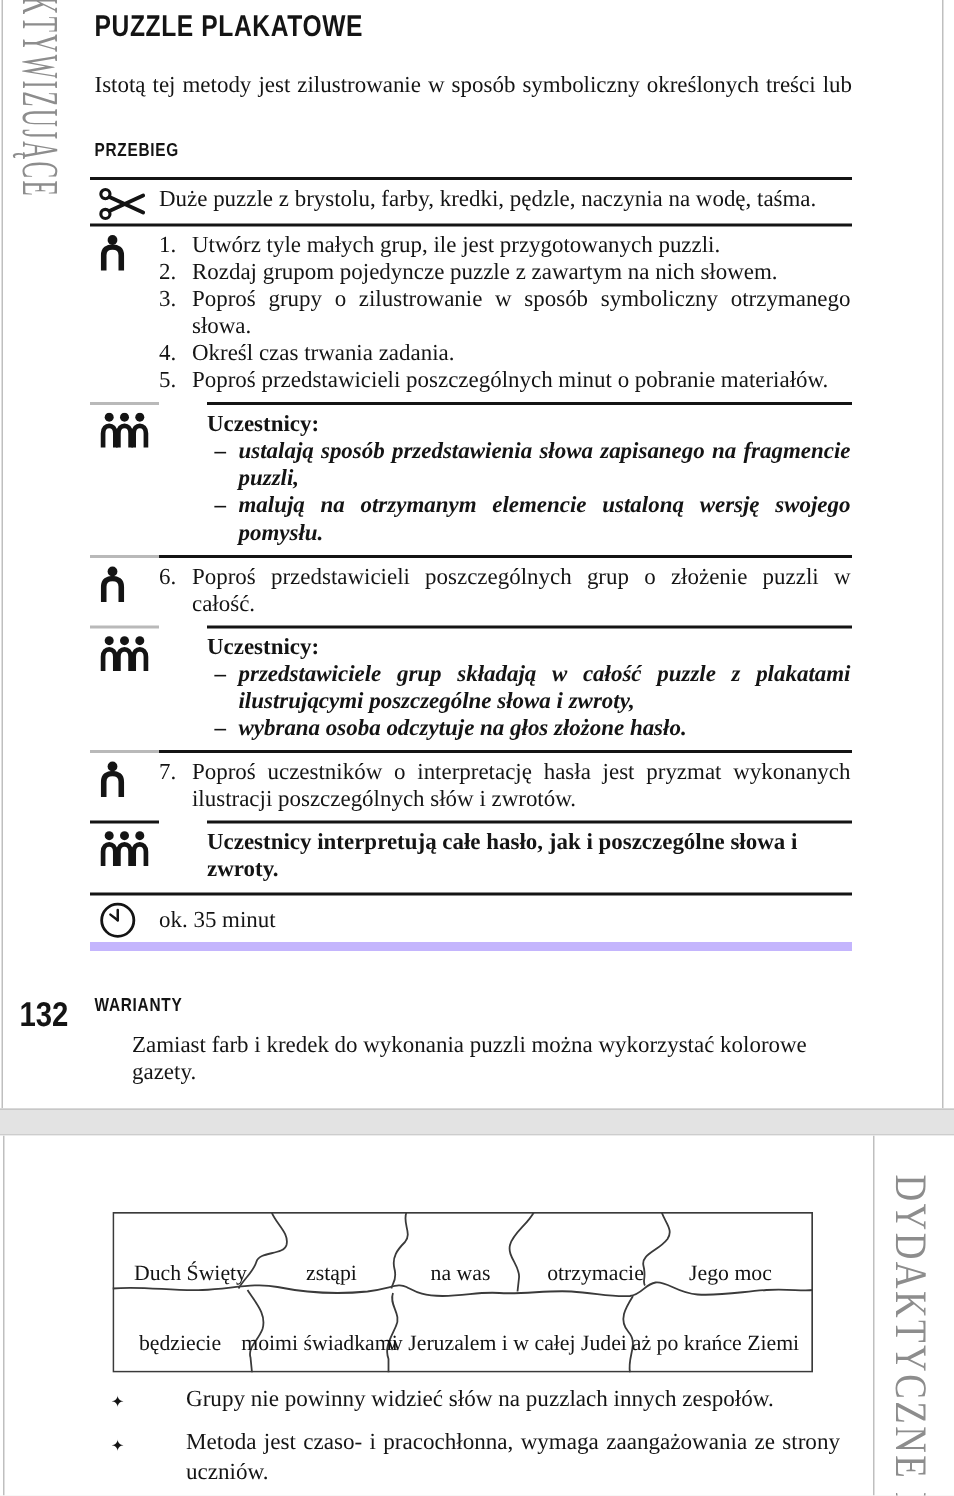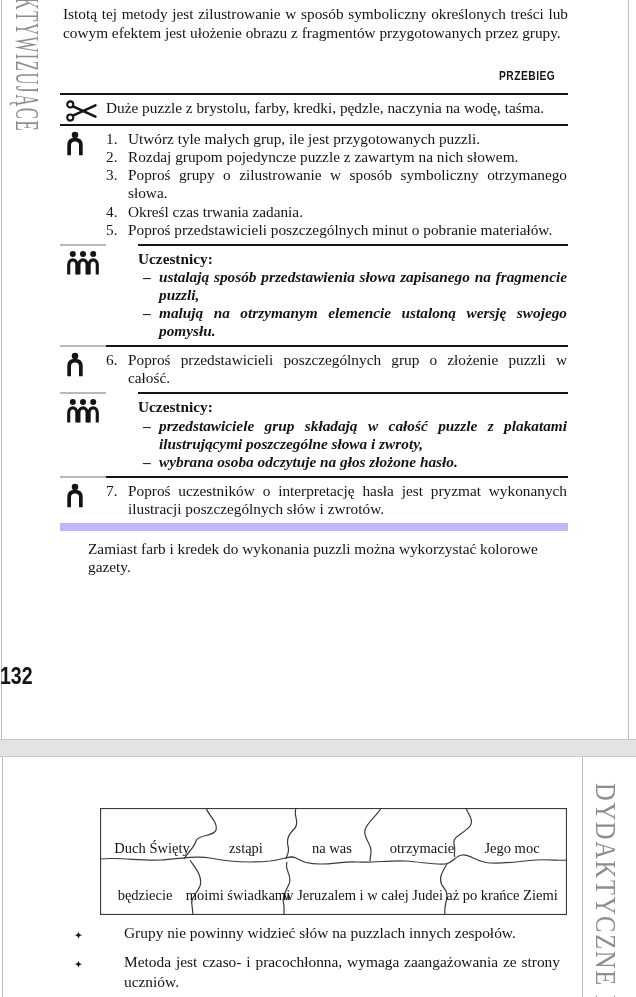--- a/index.html
+++ b/index.html
@@ -25,30 +25,30 @@
   .banner2 { top:26px; left:589px; font-size:30px; letter-spacing:2px; transform:scale(1.0,0.82); }
 
   .content { margin-left:63px; width:505px; }
 
   .h-cond {
     display:inline-block; font-family:"Liberation Sans", sans-serif; font-weight:bold;
     transform:scaleX(0.82); transform-origin:0 50%; white-space:nowrap;
   }
   .title-row { padding-top:7px; }
   .title-row .h-cond { font-size:20px; letter-spacing:0.5px; }
-  .sect { margin-top:24px;text-align:right; }
+  .sect { margin-top:24px; }
   .sect .h-cond { font-size:12.5px; letter-spacing:0.6px; }
 
-  .intro { margin-top:5px; font-size:15.3px; line-height:18.6px; }
+  .intro { margin-top:18px; font-size:15.3px; line-height:18.6px; }
   .jline { text-align:justify; text-align-last:justify; }
   .jlast { text-align-last:left; }
 
   .ptable {
     margin-left:-3px; margin-top:9px; width:508px;
-    border-top:2px solid #141414; border-bottom:8px solid #c4b5fd;
+    border-top:2px solid #141414; border-bottom:6px solid #c4b5fd;
     font-size:15.3px;
   }
   .trow { display:flex; }
   .ptable .trow:not(:first-child) > div { border-top:2px solid #141414; }
   .ptable .trow.gsep > .icell { border-top-color:#b9b9b9; }
   .icell { width:46px; flex:none; padding:5px 0 2px 6px; box-sizing:border-box; }
   .tcell { flex:1; line-height:18.1px; text-align:justify; padding:4px 1px 5px 0; }
   .trow.single .tcell { text-align:left; }
   .bold-row .tcell { font-weight:bold;margin-left:32px; }
   .numitem { display:flex; }
@@ -57,45 +57,45 @@
   .dashitem { display:flex; padding-left:5px; }
   .dash { width:16px; flex:none; }
   .dtext { flex:1; text-align:justify;font-style:italic; }
   .r-time .tcell { padding-top:8px; }
   .r-time .icell { padding-top:4px; }
 
   .warianty-text { margin-top:9px; padding-left:25px; font-size:15.3px; }
   .star { width:14px; flex:none; font-family:"DejaVu Sans", sans-serif; font-size:10.5px; padding-top:2px; }
   .sitext { flex:1; text-align:justify;margin-left:36px; }
 
-  .page-number { position:absolute; left:0; top:663px; }
+  .page-number { position:absolute; left:13px; top:663px; }
   .page-number .h-cond { font-size:23px; transform:scaleX(0.85); }
 
-  .puzzle-wrap { position:absolute; left:100px; top:51px; }
+  .puzzle-wrap { position:absolute; left:75px; top:51px; }
   .puzzle-wrap svg { display:block; }
   .pz-label { font-family:"Liberation Serif", serif; font-size:14.5px; fill:#141414; }
 
   .notes { position:absolute; left:74px; top:166px; width:486px; font-size:15.4px; }
   .note { display:flex; margin-bottom:7px; line-height:20px; }
 
   .icon-svg { display:block; }
 </style>
 </head>
 <body>
 
 <div class="page page1">
   <div class="edge p1-edge-l"></div>
   <div class="edge p1-edge-r"></div>
   <div class="banner banner1">AKTYWIZUJĄCE</div>
 
   <div class="content">
+    <div class="title-row"><span class="h-cond">PUZZLE PLAKATOWE</span></div>
 
     <div class="intro">
       <div class="jline">Istotą tej metody jest zilustrowanie w sposób symboliczny określonych treści lub</div>
-      <div class="jline jlast">cowym efektem jest ułożenie obrazu z fragmentów przygotowanych przez grupy.</div>
     </div>
 
     <div class="sect"><span class="h-cond">PRZEBIEG</span></div>
 
     <div class="ptable">
 
       <div class="trow single">
         <div class="icell">
           <svg class="icon-svg" width="32" height="22" viewBox="0 0 26 18">
             <circle cx="3.4" cy="3.6" r="2.5" fill="none" stroke="#141414" stroke-width="1.7"></circle>
@@ -209,24 +209,48 @@
           </svg>
         </div>
         <div class="tcell">
           <div class="numitem">
               <span class="num">7.</span>
               <span class="ntext">Poproś uczestników o interpretację hasła jest pryzmat wykonanych ilustracji poszczególnych słów i zwrotów.</span>
             </div>
         </div>
       </div>
 
-
+      <div class="trow bold-row single">
+        <div class="icell">
+          <svg class="icon-svg" width="34" height="24" viewBox="0 0 27 20">
+            <circle cx="5" cy="2.6" r="2.5" fill="#141414"></circle>
+            <circle cx="13.5" cy="2.6" r="2.5" fill="#141414"></circle>
+            <circle cx="22" cy="2.6" r="2.5" fill="#141414"></circle>
+            <path d="M1.6,19.5 L1.6,11.5 C1.6,8.7 3.3,7.4 5,7.4 C6.7,7.4 8.4,8.7 8.4,11.5 L8.4,19.5" fill="none" stroke="#141414" stroke-width="2.6"></path>
+            <path d="M10.1,19.5 L10.1,11.5 C10.1,8.7 11.8,7.4 13.5,7.4 C15.2,7.4 16.9,8.7 16.9,11.5 L16.9,19.5" fill="none" stroke="#141414" stroke-width="2.6"></path>
+            <path d="M18.6,19.5 L18.6,11.5 C18.6,8.7 20.3,7.4 22,7.4 C23.7,7.4 25.4,8.7 25.4,11.5 L25.4,19.5" fill="none" stroke="#141414" stroke-width="2.6"></path>
+          </svg>
+        </div>
+        <div class="tcell">Uczestnicy interpretują całe hasło, jak i poszczególne słowa i zwroty.</div>
+      </div>
+
+      <div class="trow single r-time">
+        <div class="icell">
+          <svg class="icon-svg" width="25" height="25" viewBox="0 0 24 24">
+            <circle cx="12" cy="12" r="10.3" fill="none" stroke="#141414" stroke-width="1.8"></circle>
+            <path d="M12,12 L12,5.4" stroke="#141414" stroke-width="1.6" stroke-linecap="round"></path>
+            <path d="M12,12 L7.3,8.4" stroke="#141414" stroke-width="1.6" stroke-linecap="round"></path>
+          </svg>
+        </div>
+        <div class="tcell">ok. 35 minut</div>
+      </div>
 
     </div>
 
+    <div class="sect" style="margin-top:27px;"><span class="h-cond">WARIANTY</span></div>
     <div class="warianty-text">Zamiast farb i kredek do wykonania puzzli można wykorzystać kolorowe gazety.</div>
 
   </div>
 
   <div class="page-number"><span class="h-cond">132</span></div>
 </div>
 
 <div class="gap-band"></div>
 
 <div class="page page2">

